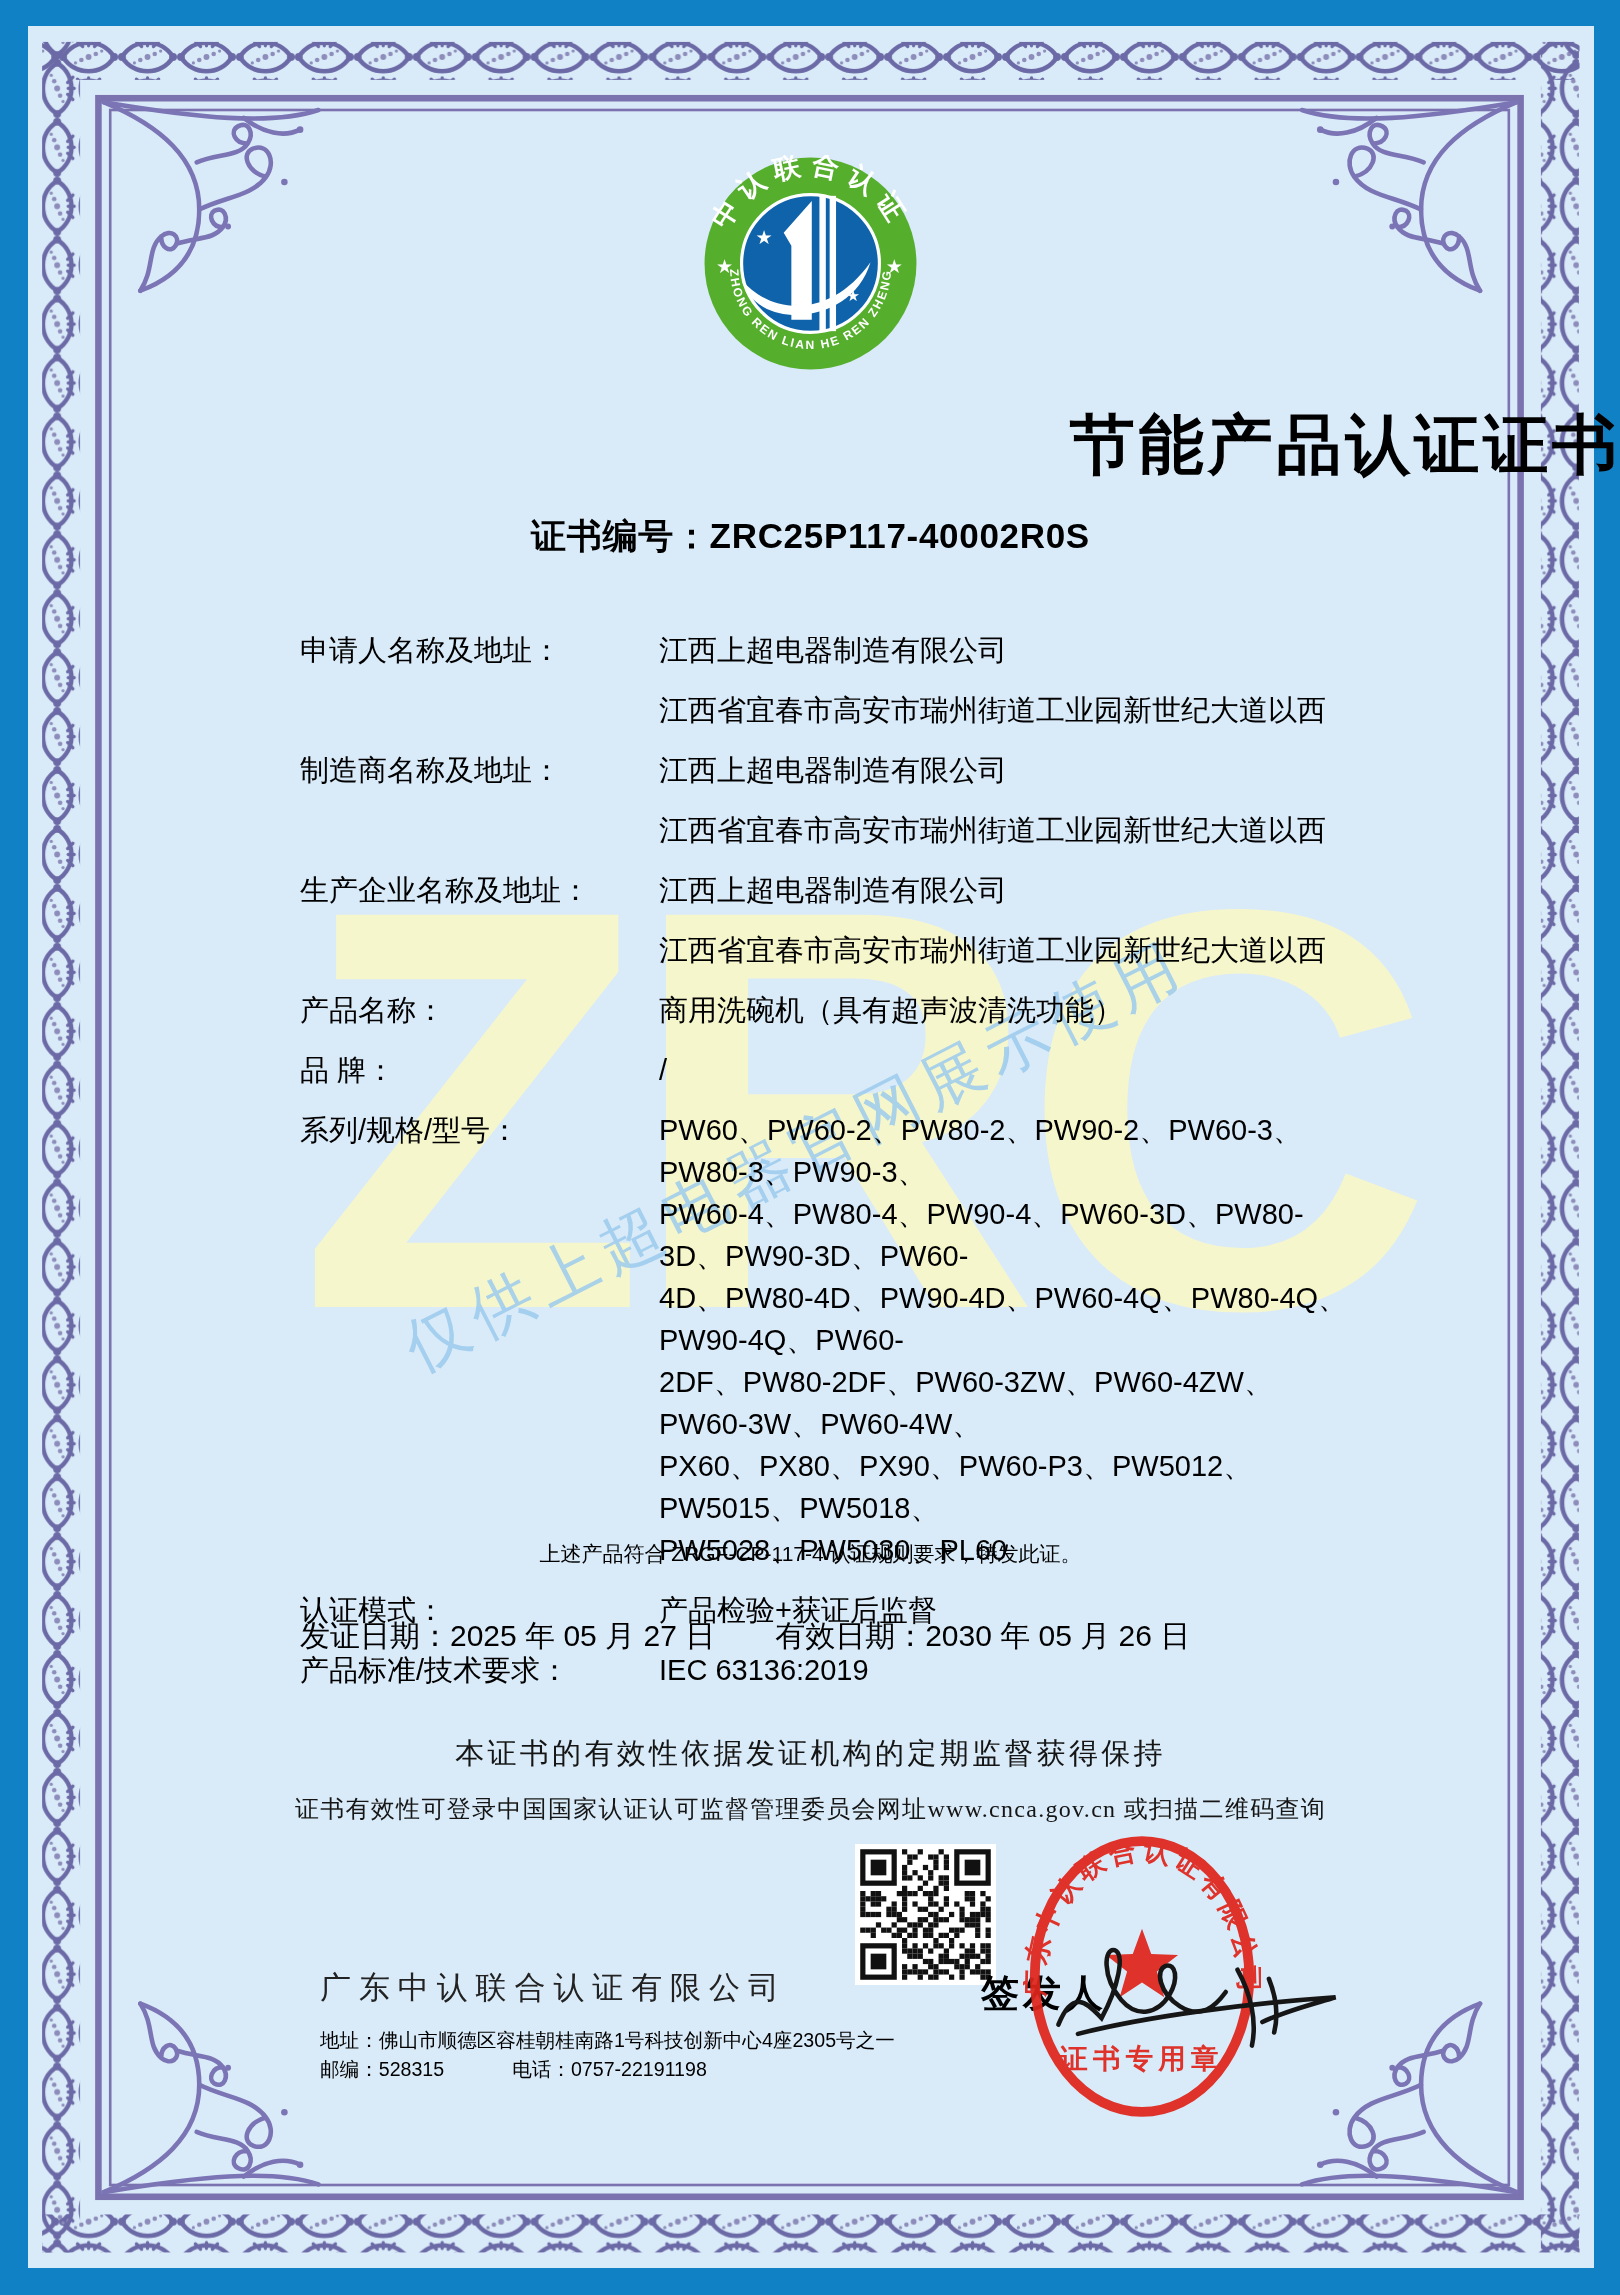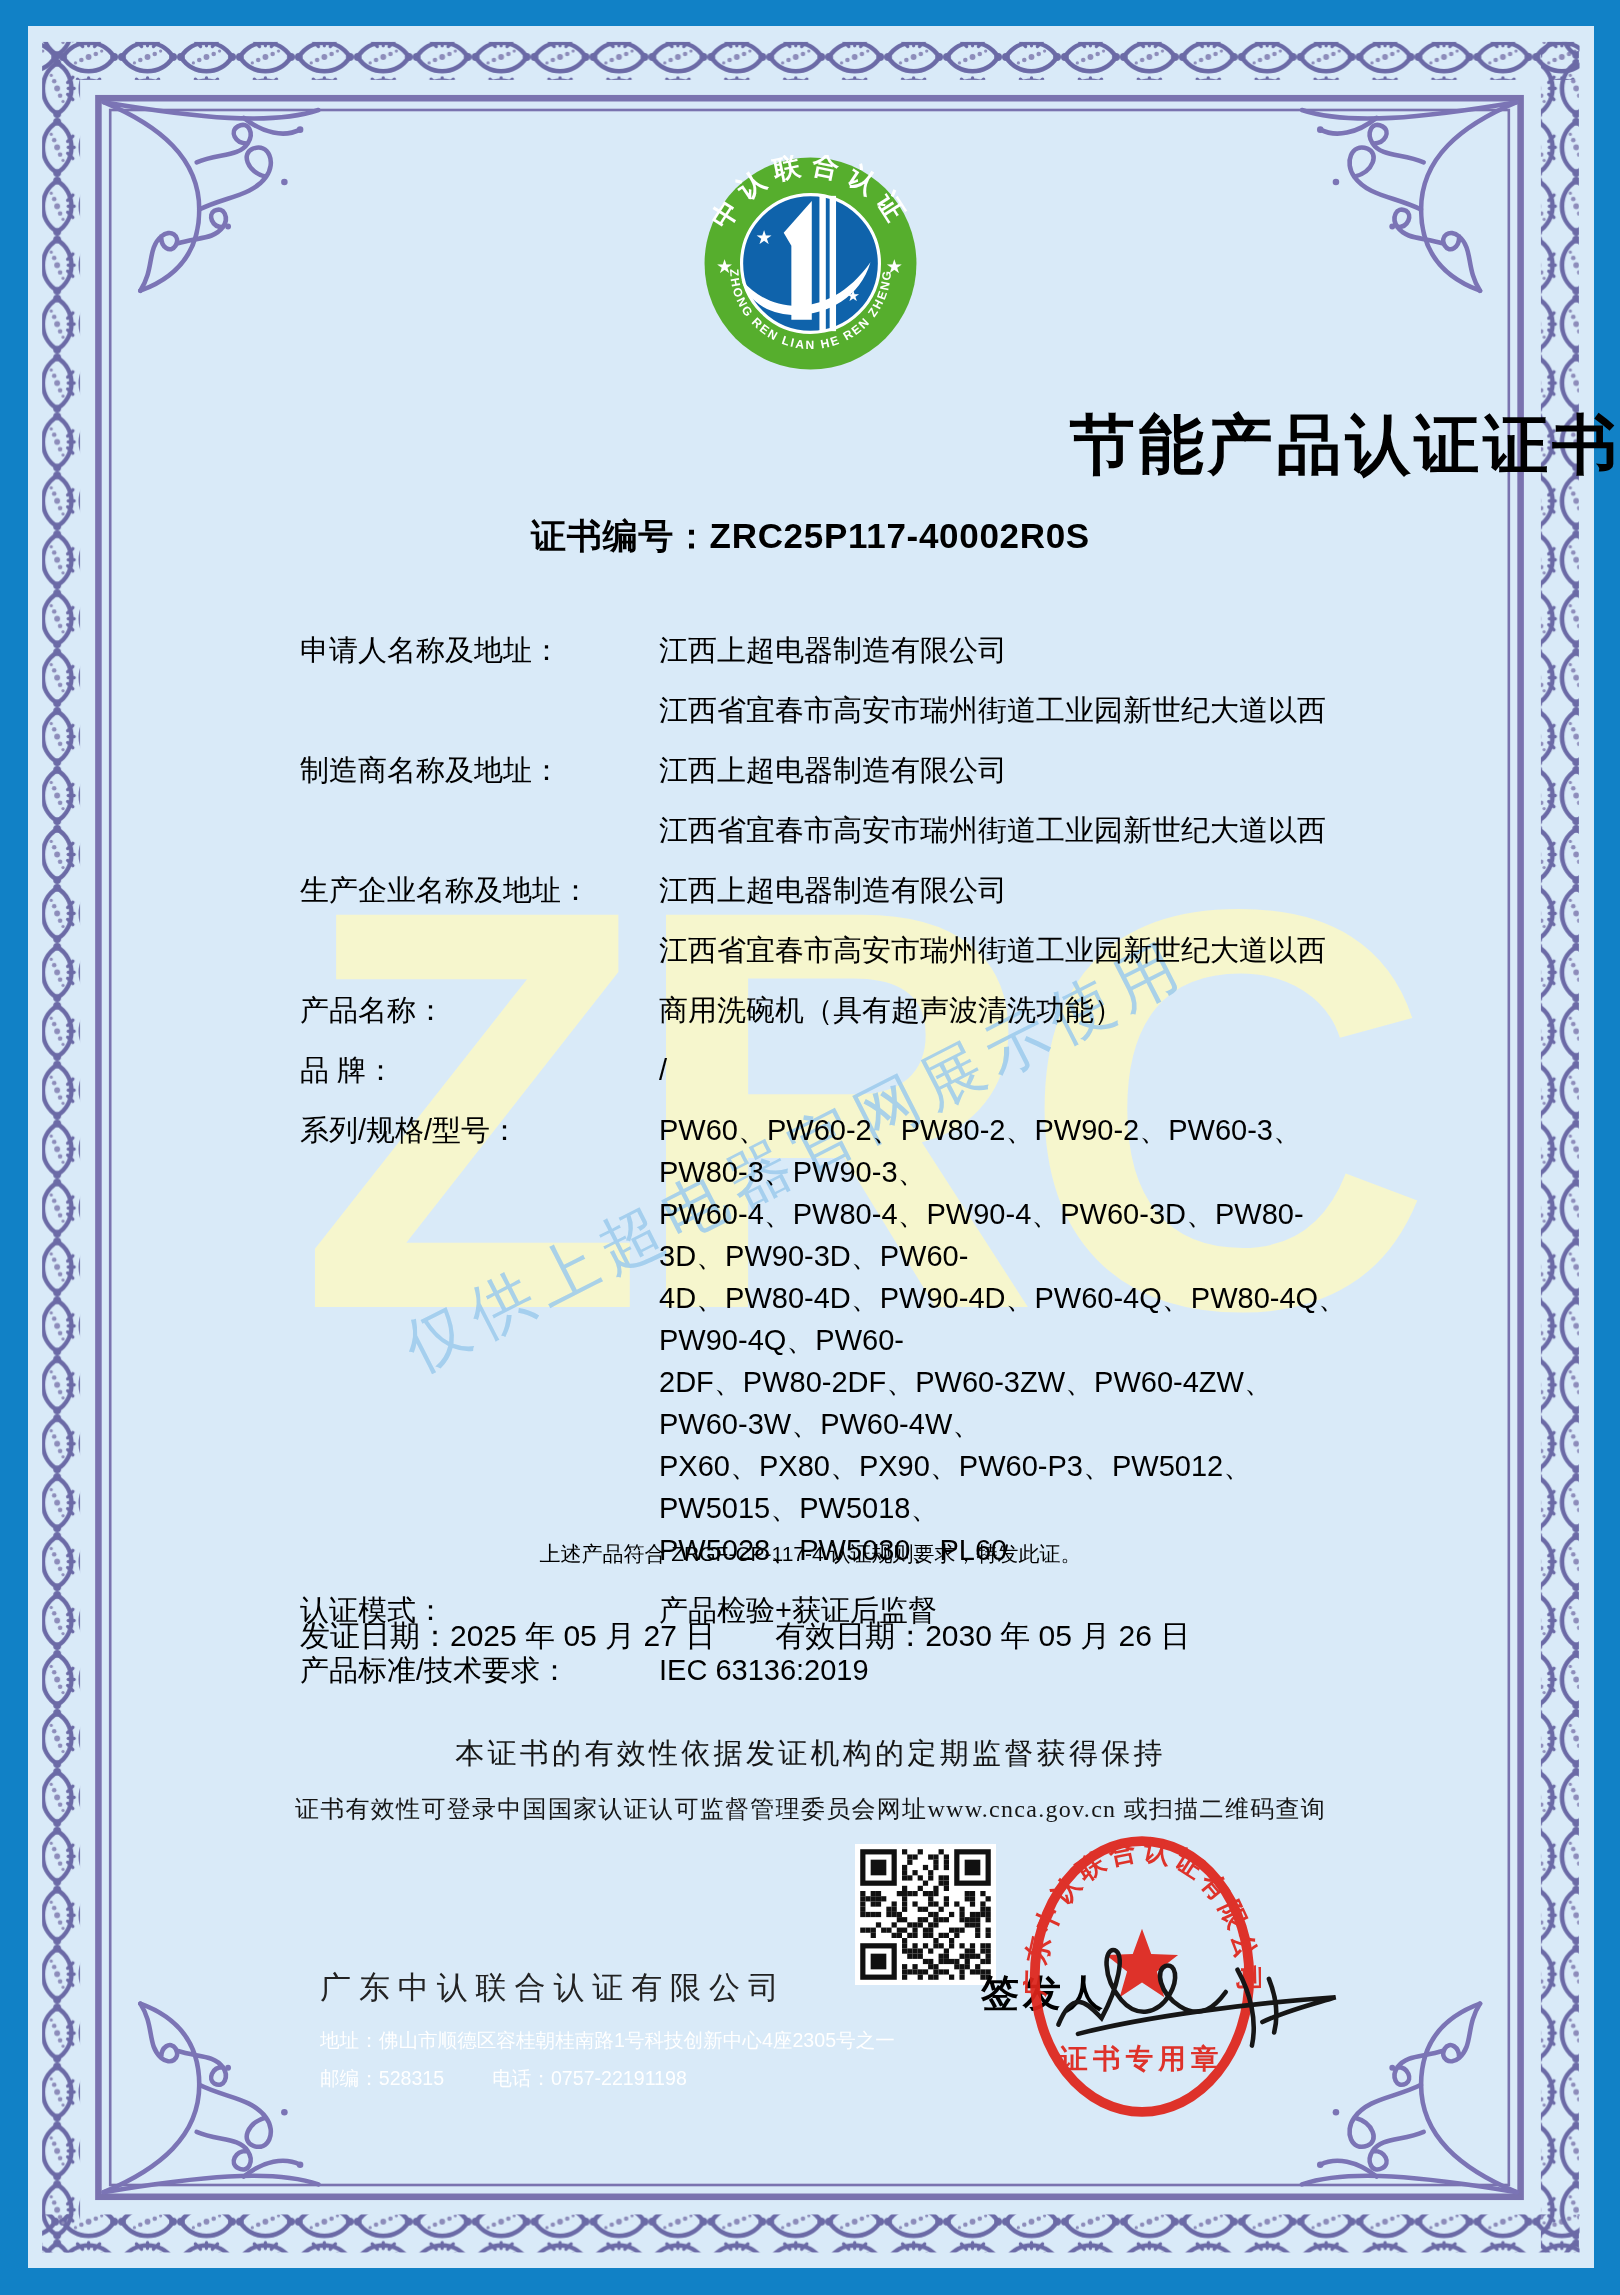--- a/index.html
+++ b/index.html
@@ -37,22 +37,22 @@
   .field-row.models .vline{min-height:42px;}
   .statement{position:absolute;left:0;top:1540px;width:1621px;text-align:center;font-size:21px;}
   .dates{position:absolute;left:300px;top:1616px;font-size:30px;display:flex;gap:60px;white-space:nowrap;}
   .notice1{position:absolute;left:0;top:1734px;width:1621px;text-align:center;
            font-family:"Liberation Serif","DejaVu Serif",serif;font-size:29px;letter-spacing:3.3px;color:#151515;}
   .notice2{position:absolute;left:0;top:1793px;width:1621px;text-align:center;
            font-family:"Liberation Serif","DejaVu Serif",serif;font-size:24px;letter-spacing:1.3px;color:#151515;}
   .qr{position:absolute;left:855px;top:1844px;width:141px;height:141px;}
   .company-block{position:absolute;left:320px;top:1967px;color:#222;}
   .company-name{font-size:31px;letter-spacing:7.9px;color:#222;}
-  .company-line{font-size:19.6px;color:#ffffff;margin-top:18.3px;white-space:nowrap;}
-  .company-line.second{margin-top:11px;display:flex;gap:48px;}
+  .company-line{font-size:19.6px;color:#000000;margin-top:18.3px;white-space:nowrap;}
+  .company-line.second{margin-top:2px;display:flex;gap:68px;}
   .signer{position:absolute;left:981px;top:1968px;font-size:38px;font-weight:700;letter-spacing:3.9px;z-index:4;}
   .seal{position:absolute;left:1023px;top:1831px;width:238px;height:291px;opacity:.93;z-index:5;}
   .signature{position:absolute;left:1040px;top:1907px;width:314px;height:170px;z-index:6;}
 </style>
 </head>
 <body>
 
 <div class="paper"></div>
 
 <svg id="ornaments" xmlns="http://www.w3.org/2000/svg" viewBox="0 0 2475 3505" width="1621" height="2295">

